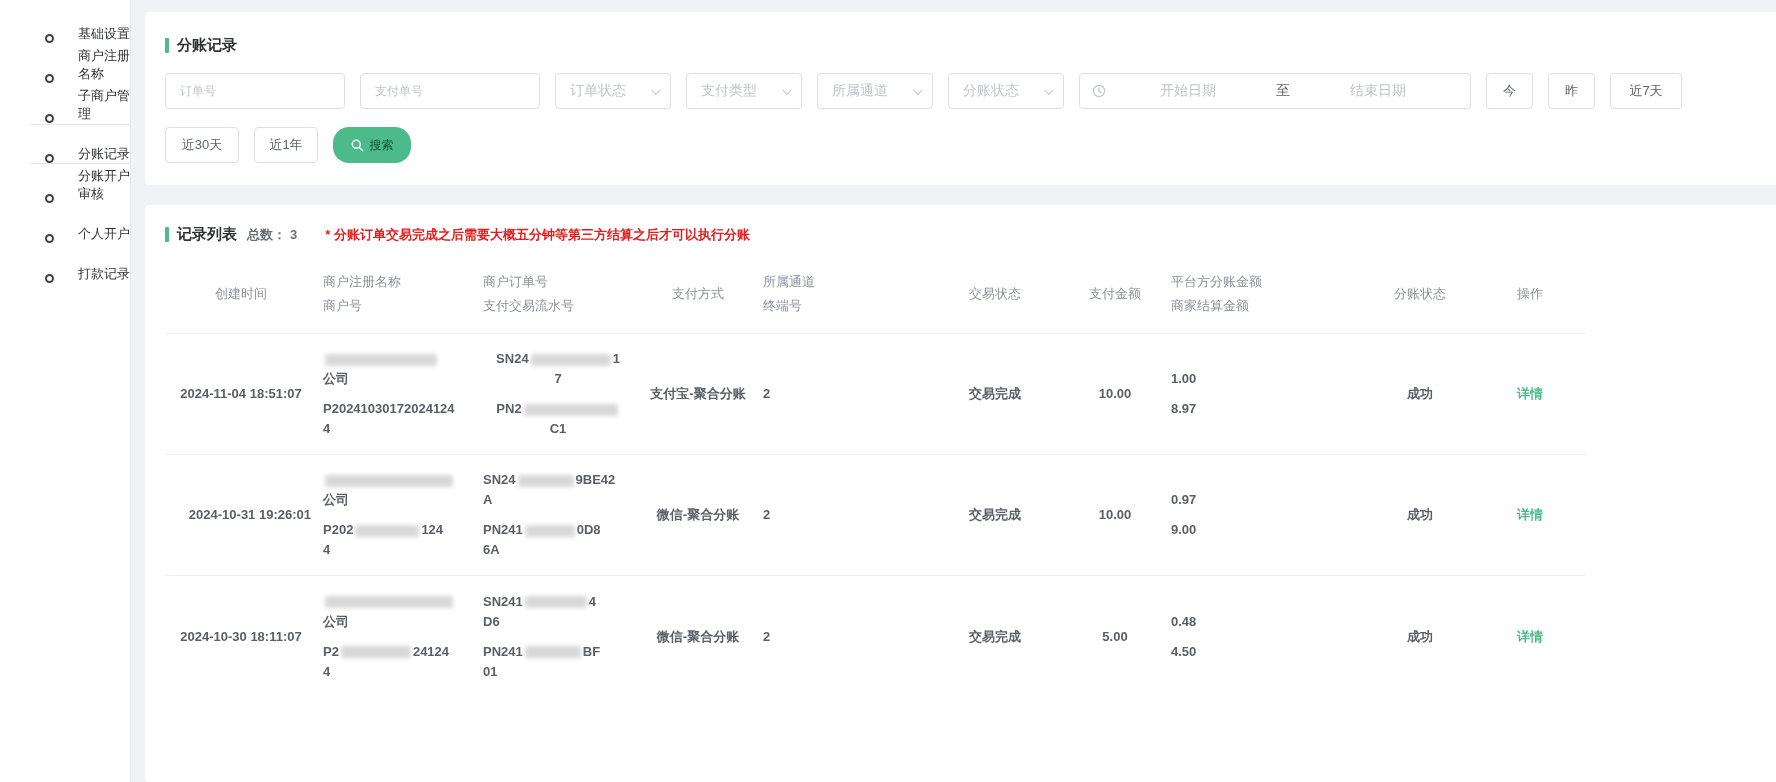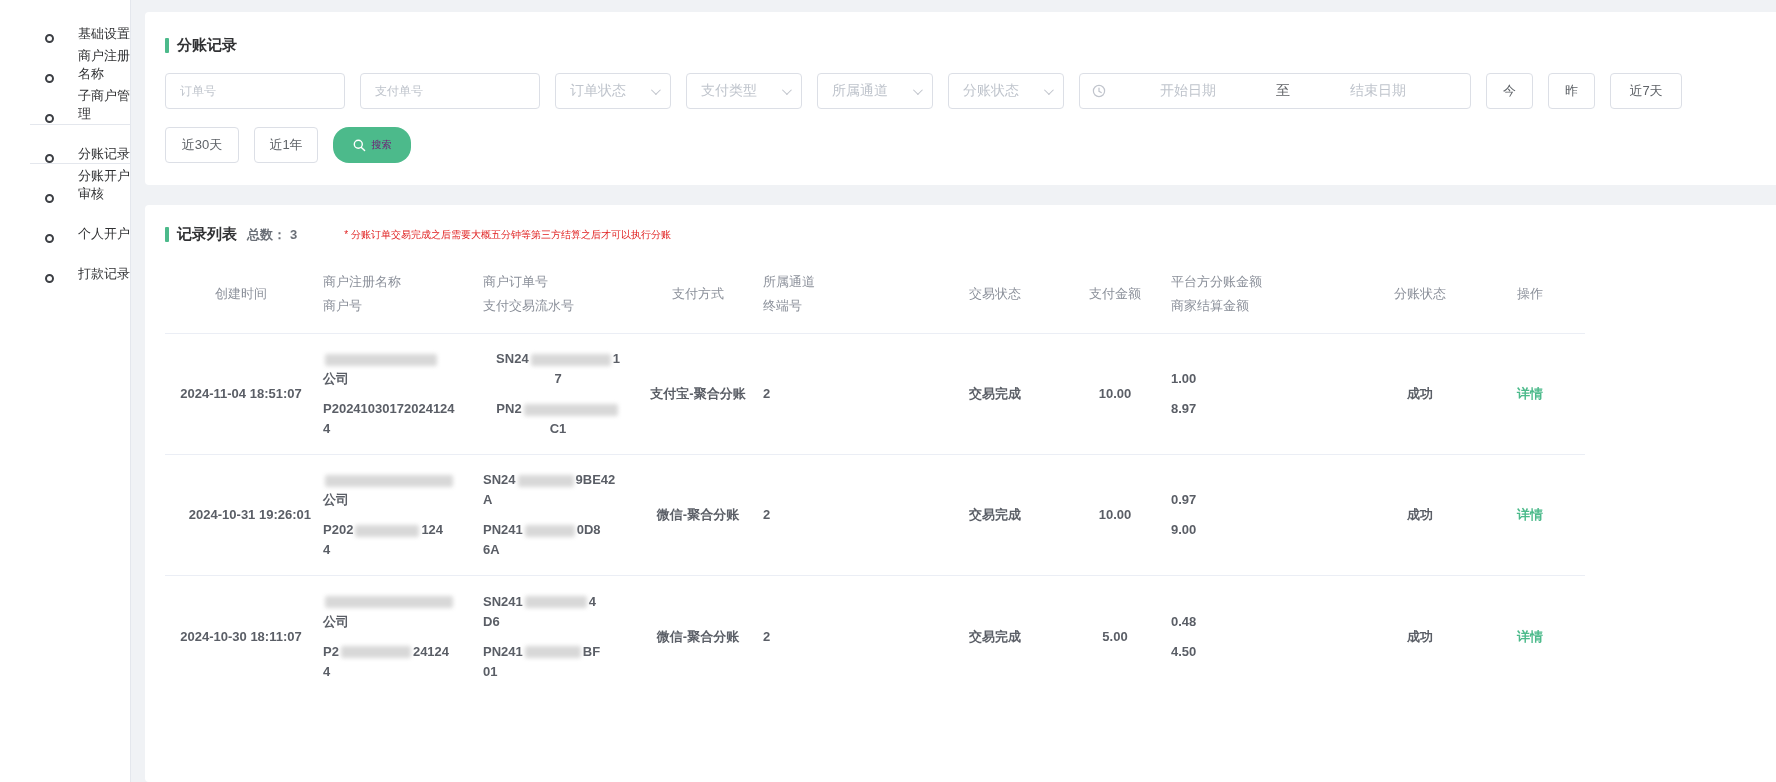--- a/index.html
+++ b/index.html
@@ -70,29 +70,29 @@
     height:36px;border:1px solid var(--border);border-radius:4px;background:#fff;
     font-size:13px;color:#5f6368;display:flex;align-items:center;justify-content:center;
     cursor:pointer;padding:0 15px;font-family:inherit;
   }
   .btn.sm{width:47px;padding:0;}
   .btn.md{width:72px;padding:11px;}
   .btn.w74{width:74px;padding:0;}
   .btn.w64{width:64px;padding:0;}
   .btn-search{
     width:78px;height:36px;background:var(--green);border:none;border-radius:16px;
-    color:#701a75;font-size:10px;display:flex;align-items:center;justify-content:center;gap:6px;
+    color:#14532d;font-size:12px;display:flex;align-items:center;justify-content:center;gap:6px;
     cursor:pointer;
   }
   
   .list-panel{margin-top:20px;flex:1;padding:20px 0 0 20px;}
   .list-head{display:flex;align-items:center;}
   .total-label{font-size:13px;color:#6a6f77;margin-left:10px;font-weight:bold;}
   .total-value{font-size:13px;color:#6a6f77;margin-left:4px;font-weight:bold;}
-  .notice{margin-left:47px;font-size:10px;font-weight:normal;color:var(--red);}
+  .notice{margin-left:28px;font-size:13px;font-weight:bold;color:var(--red);}
   
   .rtable{margin-top:10px;width:1420px;}
   .trow{display:flex;align-items:stretch;border-bottom:1px solid var(--line);}
   .trow:last-child{border-bottom:none;}
   .thead{min-height:80px;}
   .trow:not(.thead){min-height:121px;}
   .cell{
     flex:none;padding:0 6px;display:flex;flex-direction:column;justify-content:center;
     font-size:13px;color:var(--cell);
   }

